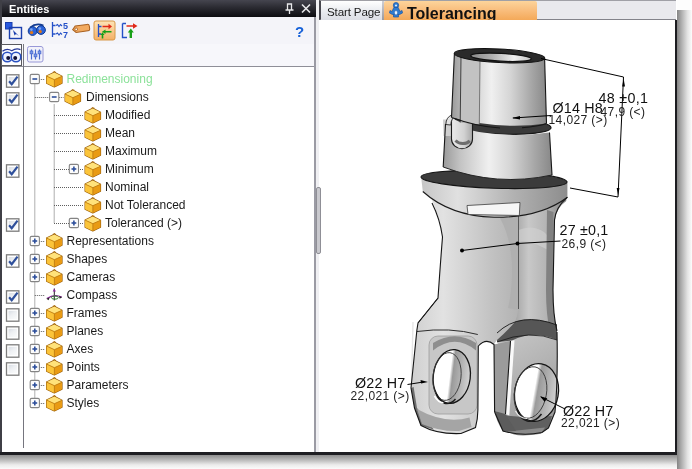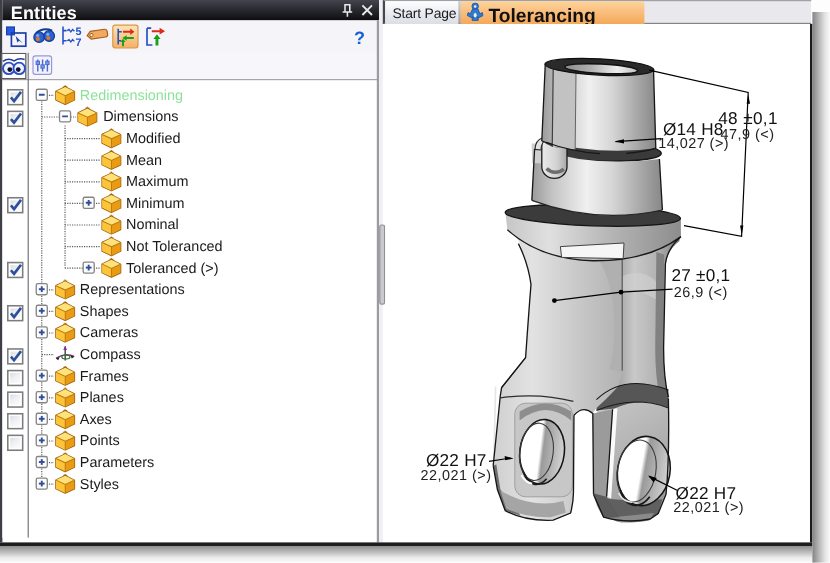--- a/index.html
+++ b/index.html
@@ -4,21 +4,21 @@
 <style>
   html,body{margin:0;padding:0;}
   body{width:692px;height:469px;position:relative;overflow:hidden;
        font-family:"Liberation Sans", sans-serif;background:#ffffff;}
   .abs{position:absolute;}
   
   #lpanel{left:0;top:0;width:316px;height:452px;background:#ffffff;
           border-left:2px solid #3f3f46;box-sizing:border-box;}
   #ltitle{left:2px;top:0;width:314px;height:17px;
           background:linear-gradient(#45454f 0%,#2a2a31 45%,#0d0d11 100%);}
-  #ltitle .txt{position:absolute;left:7px;top:2.5px;color:#fff;font-size:15px;
+  #ltitle .txt{position:absolute;left:7px;top:2.5px;color:#fff;font-size:11px;
           font-weight:bold;letter-spacing:0.1px;}
   #ltoolbar{left:2px;top:17px;width:314px;height:27px;background:#f4f4f9;}
   #lrow2{left:2px;top:44px;width:314px;height:23px;background:#f7f7fb;
          border-bottom:1px solid #8f8f98;box-sizing:border-box;}
   #treearea{left:2px;top:67px;width:314px;height:381px;background:#ffffff;}
   #colsep{left:23px;top:44px;width:1px;height:404px;background:#75757e;}
   
   #rborder1{left:314px;top:17px;width:2px;height:435px;background:#9b9ba4;}
   #gap{left:316px;top:0;width:3px;height:452px;background:#f0f0f3;}
   #rtabbar{left:319px;top:0;width:357px;height:20px;

